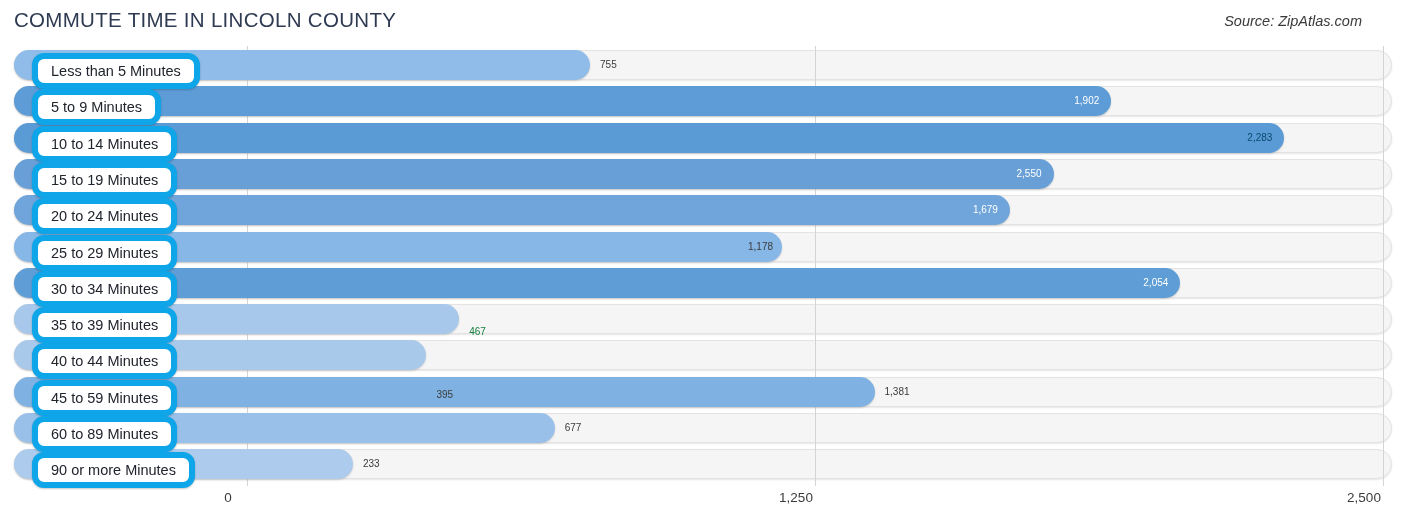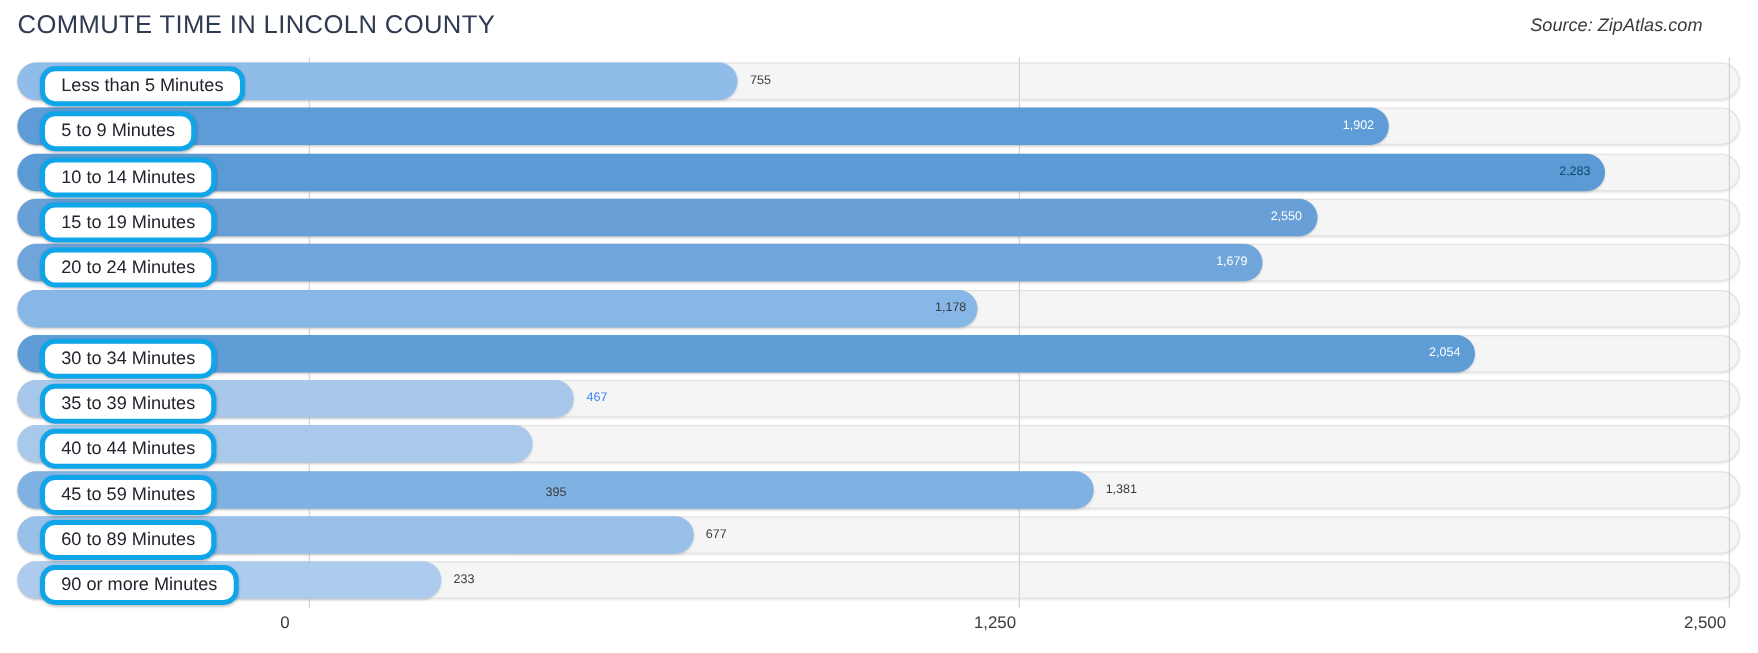--- a/index.html
+++ b/index.html
@@ -106,21 +106,21 @@
   }
 
   .cat-pill {
     position: absolute;
     left: 18px;
     top: 3px;
     height: 24px;
     line-height: 24px;
     padding: 0 13px;
     background: #ffffff;
-    border: 4px solid #0ea5e9;
+    border: 6px solid #0ea5e9;
     border-radius: 12px;
     font-size: 14.5px;
     color: #20242c;
     white-space: nowrap;
     box-shadow: 0 1px 2px rgba(0,0,0,0.22);
     z-index: 7;
   }
 
   
   #x-axis {
@@ -178,31 +178,32 @@
     <div class="row" style="top: 149.2px;">
       <div class="track"></div>
       <div class="bar" style="width: 995.938px; background: rgb(111, 165, 218);"></div>
       <div class="value-label inside" style="left: 983.938px; color: rgb(255, 255, 255);">1,679</div>
       <div class="cat-pill">20 to 24 Minutes</div>
     </div>
     <div class="row" style="top: 185.5px;">
       <div class="track"></div>
       <div class="bar" style="width: 768.283px; background: rgb(134, 183, 230);"></div>
       <div class="value-label outside" style="left: 734px; color: rgb(59, 59, 59);">1,178</div>
+      <div class="cat-pill">25 to 29 Minutes</div>
     </div>
     <div class="row" style="top: 221.8px;">
       <div class="track"></div>
       <div class="bar" style="width: 1166.34px; background: rgb(94, 157, 214);"></div>
       <div class="value-label inside" style="left: 1154.34px; color: rgb(255, 255, 255);">2,054</div>
       <div class="cat-pill">30 to 34 Minutes</div>
     </div>
     <div class="row" style="top: 258.1px;">
       <div class="track"></div>
       <div class="bar" style="width: 445.205px; background: rgb(167, 200, 234);"></div>
-      <div class="value-label outside" style="left: 455.205px; color: #3b82f6;">467</div>
+      <div class="value-label outside" style="left: 455.205px; color: #15803d; margin-top: 13px;">467</div>
       <div class="cat-pill">35 to 39 Minutes</div>
     </div>
     <div class="row" style="top: 294.4px;">
       <div class="track"></div>
       <div class="bar" style="width: 412.488px; background: rgb(169, 201, 235);"></div>
       <div class="value-label outside" style="left: 422.488px; color: rgb(59, 59, 59); margin-top: 40px;">395</div>
       <div class="cat-pill">40 to 44 Minutes</div>
     </div>
     <div class="row" style="top: 330.7px;">
       <div class="track"></div>

